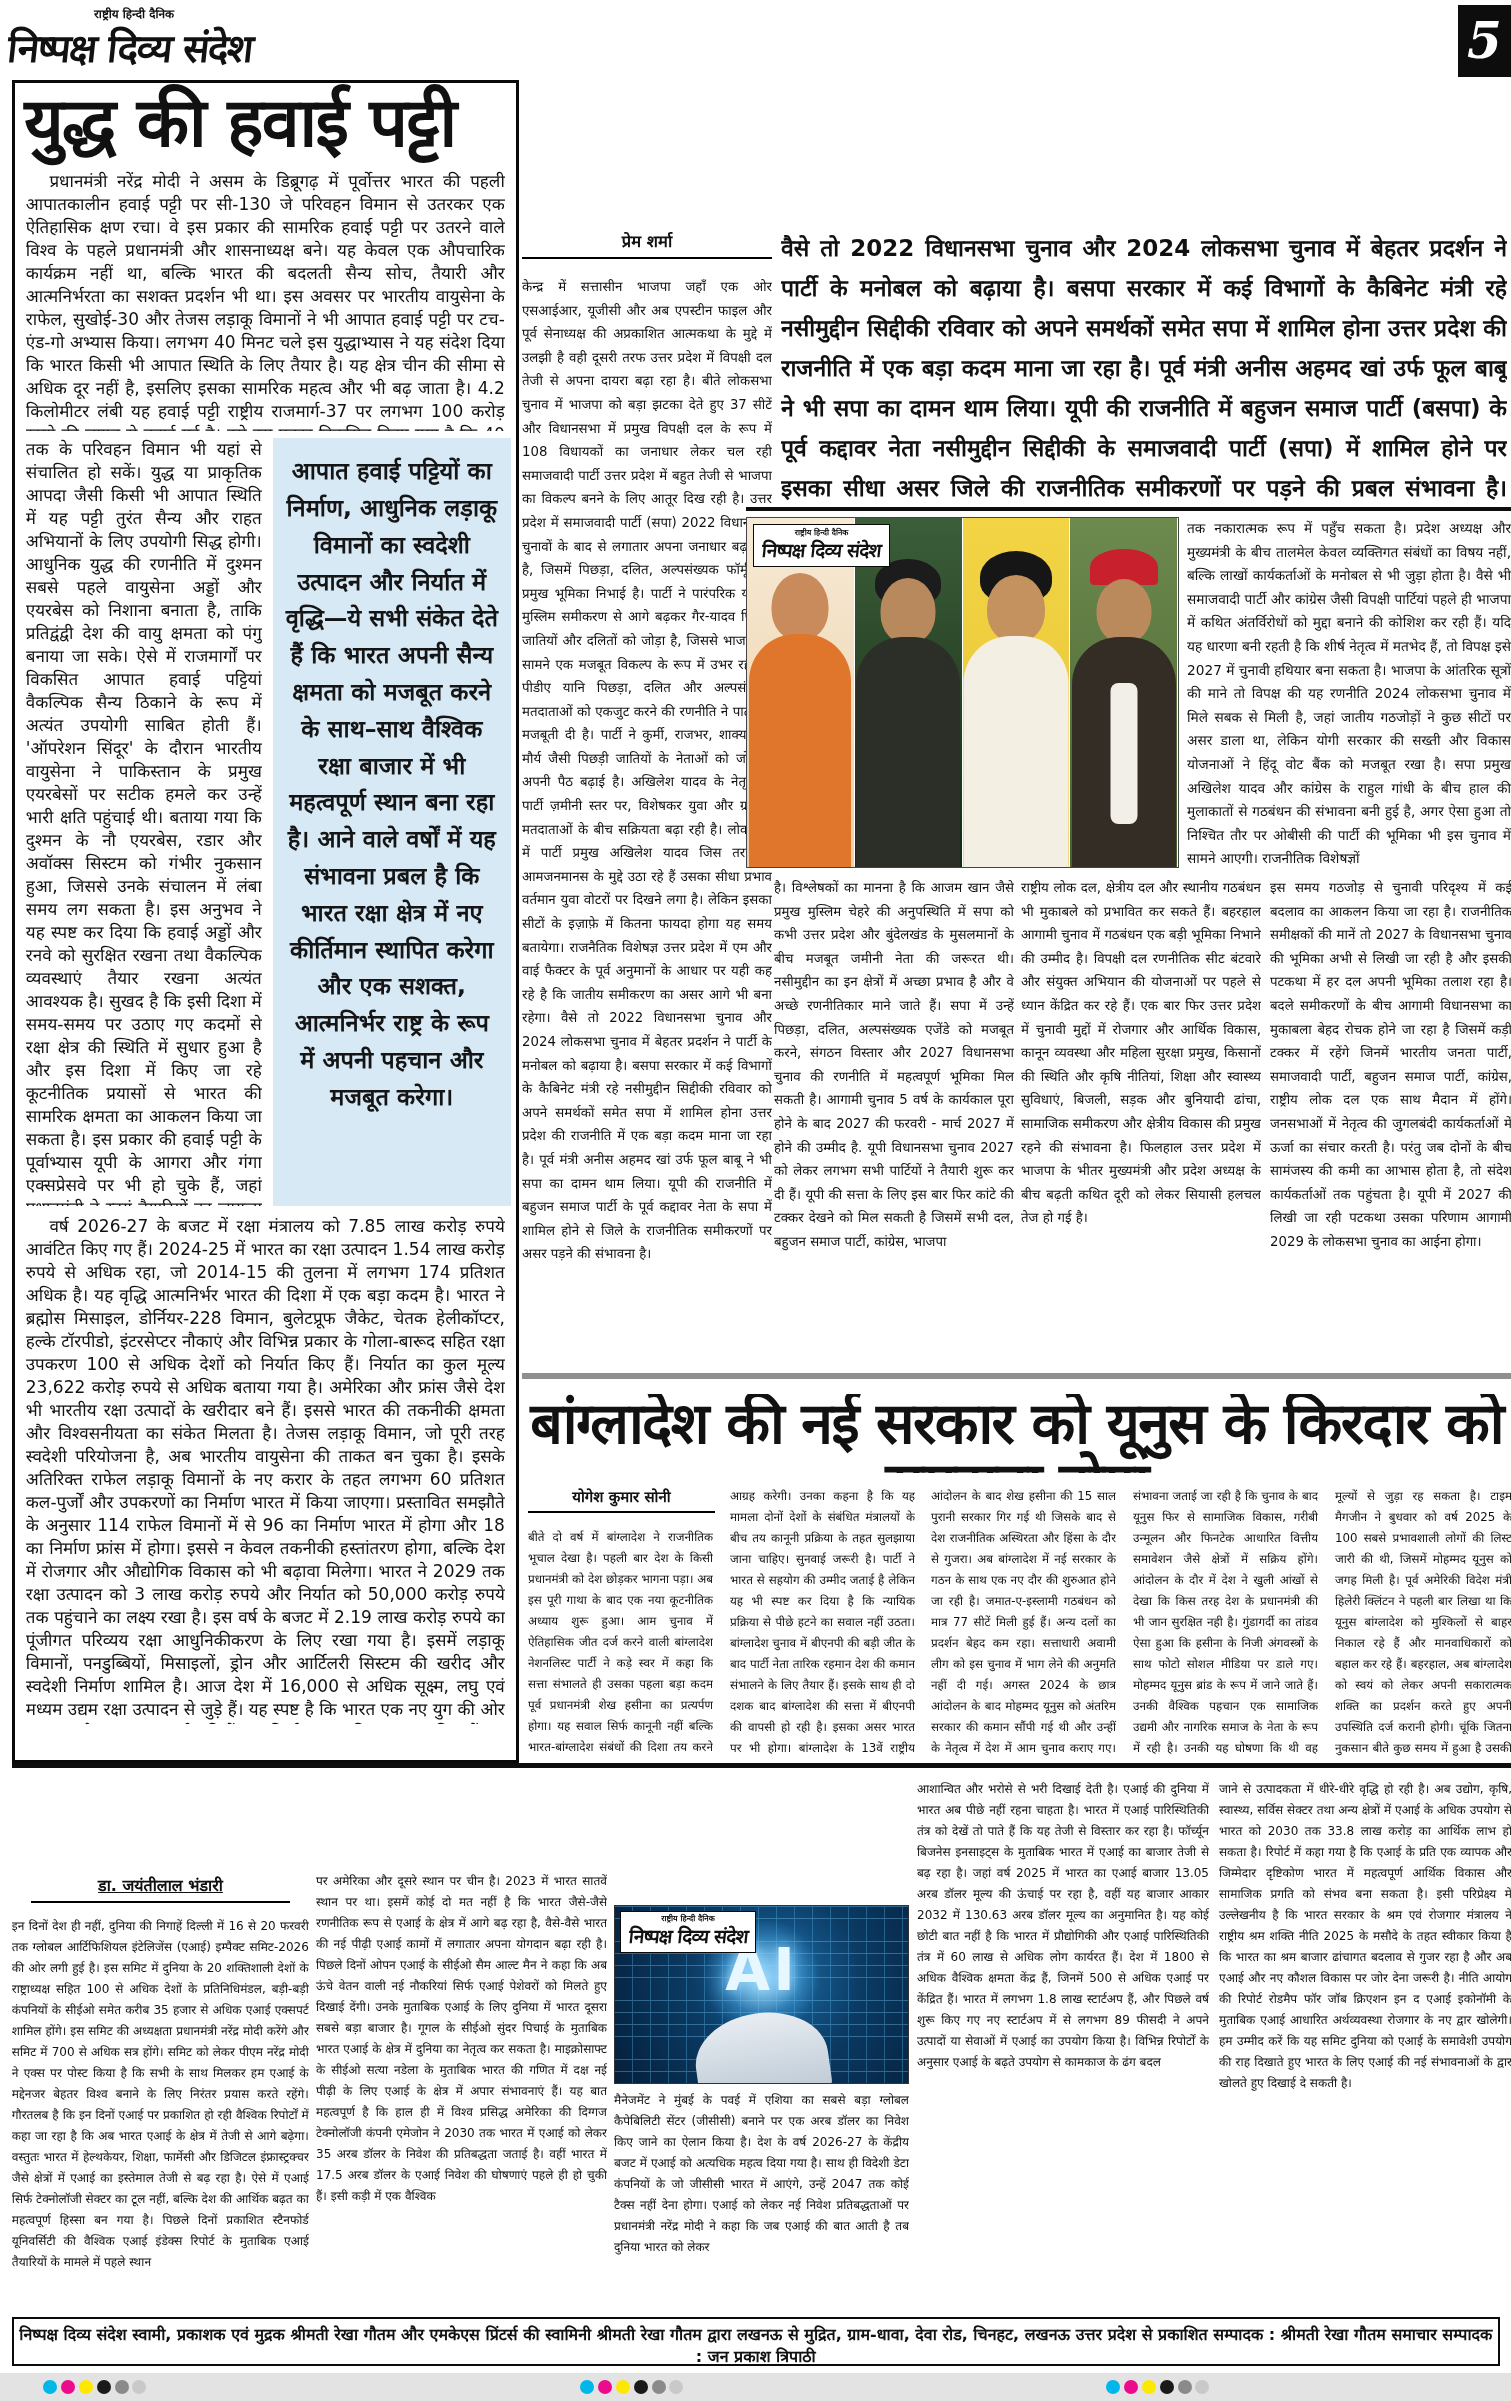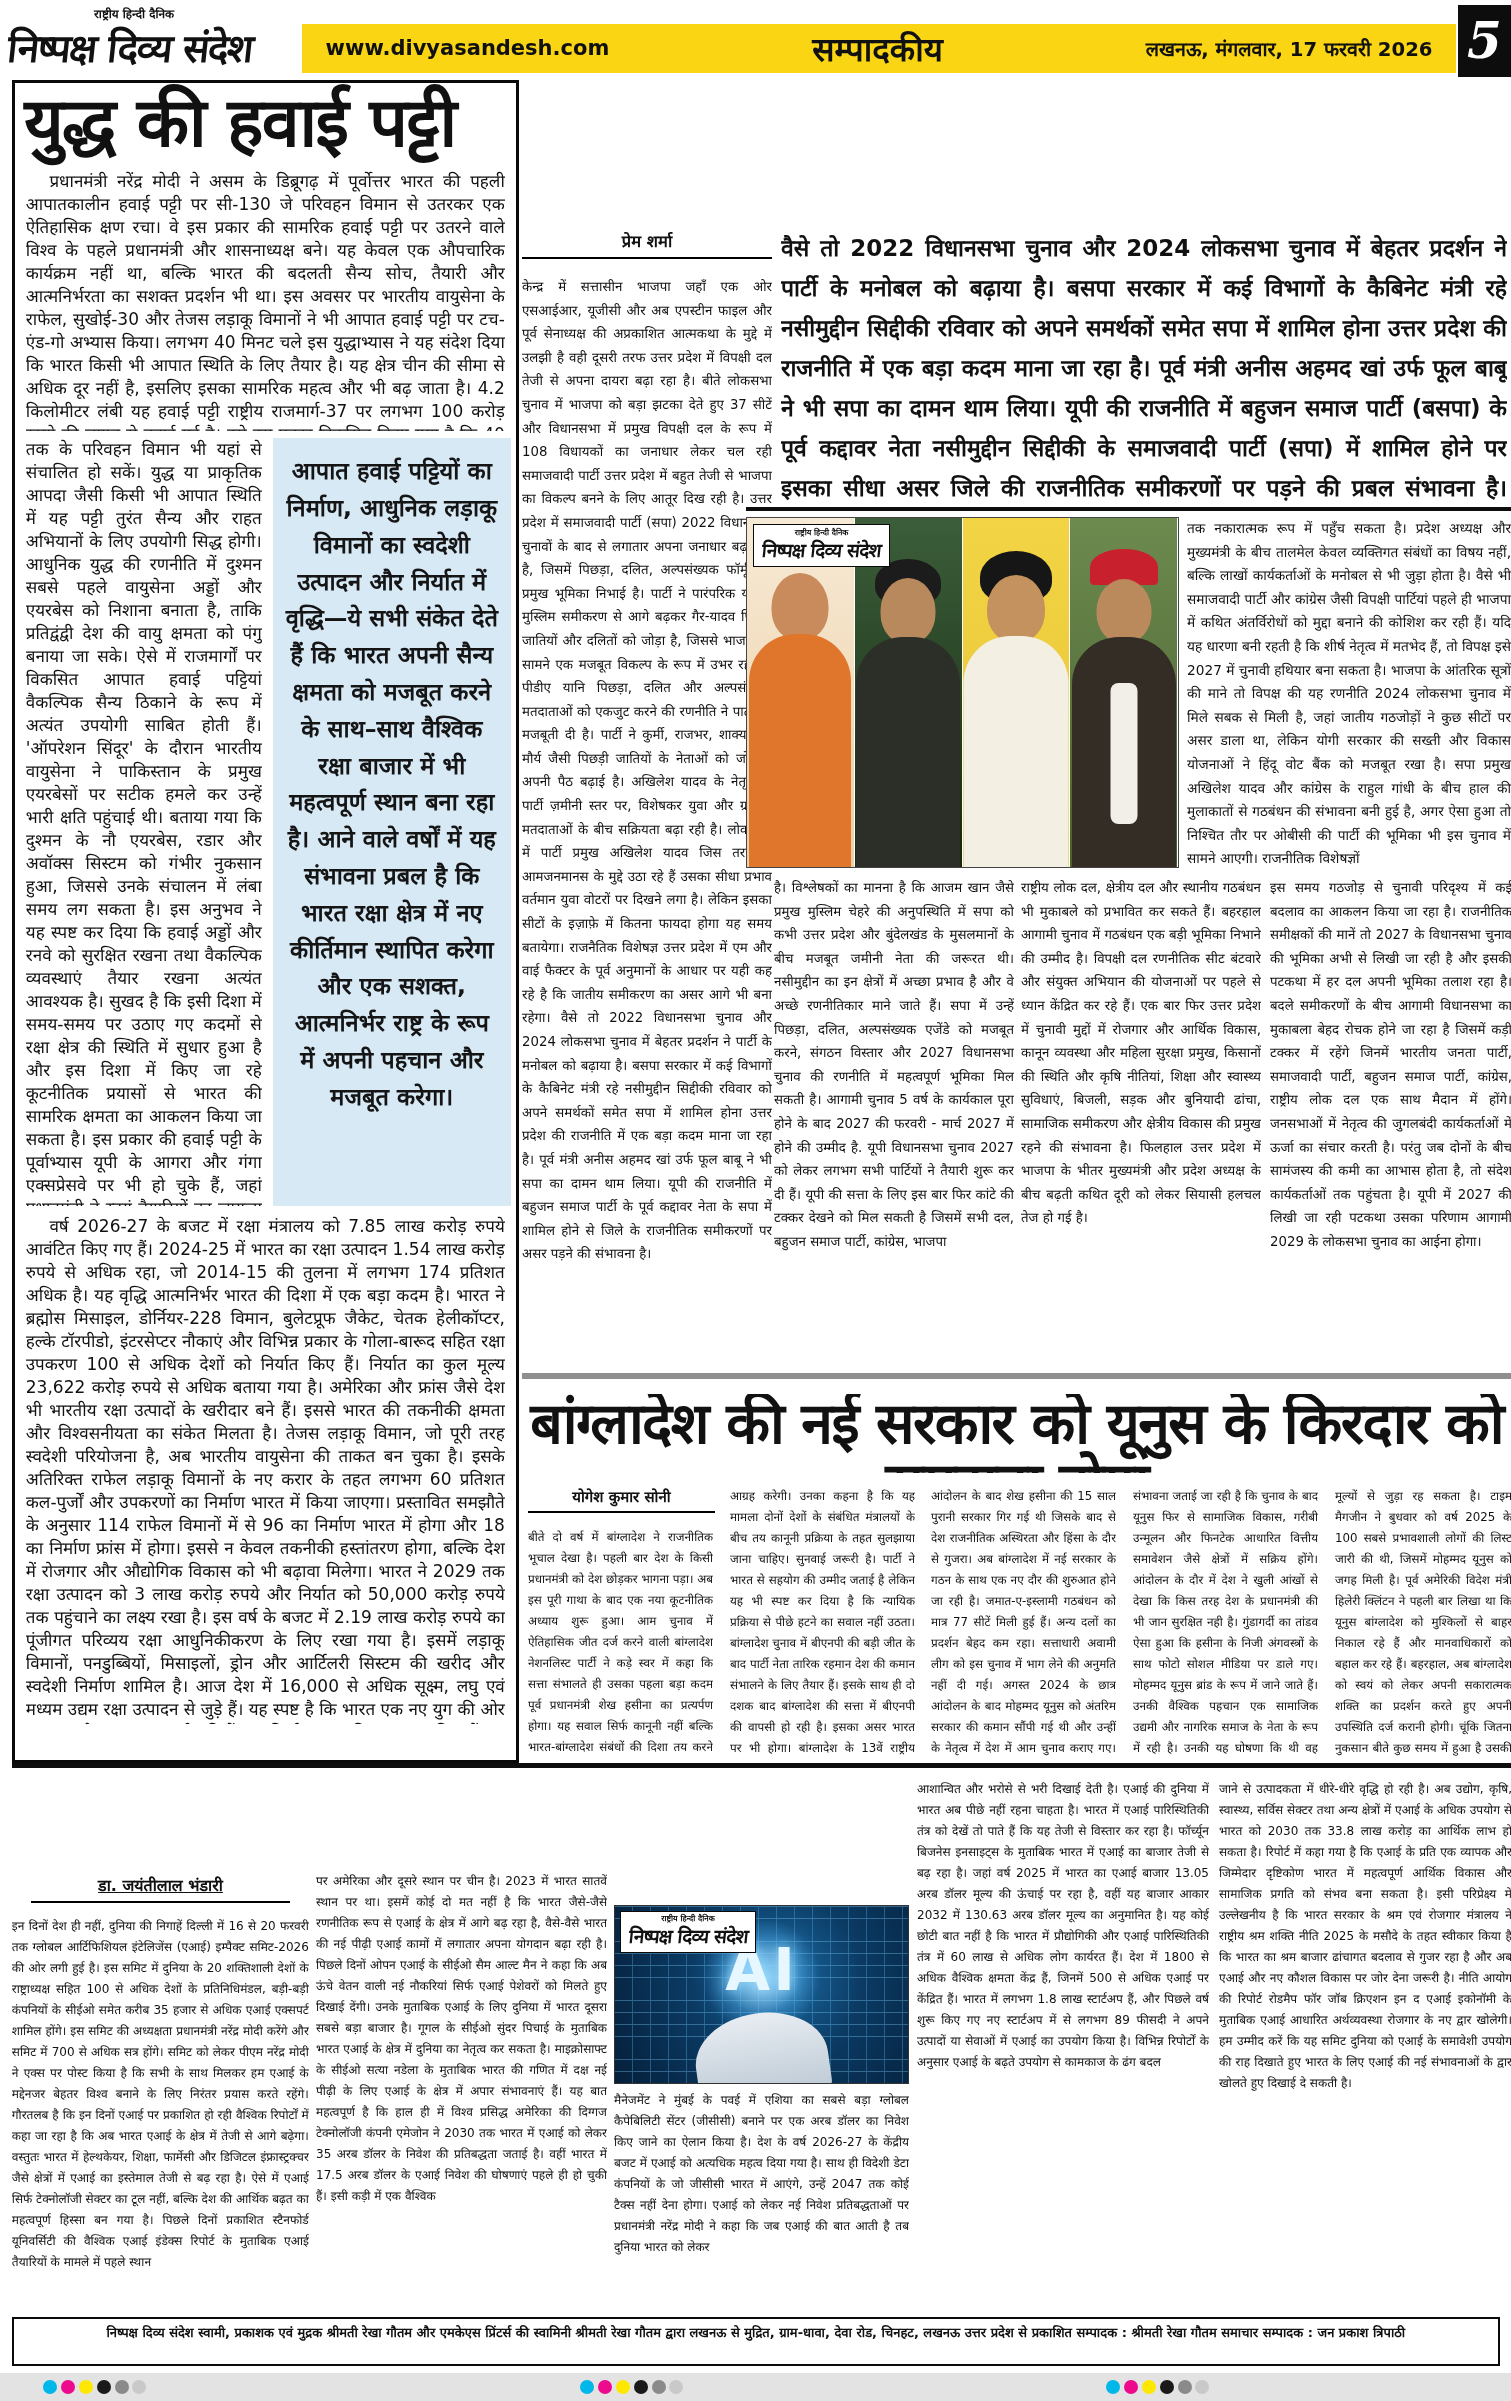--- a/index.html
+++ b/index.html
@@ -48,41 +48,36 @@
      background:repeating-linear-gradient(0deg,transparent 0 11px,#7fd4ff 11px 11.8px),
                 repeating-linear-gradient(90deg,transparent 0 17.3px,#58b9ef 17.3px 18px);}
   .aiimg .glow{position:absolute;left:50%;top:40%;width:118px;height:118px;border-radius:50%;
      transform:translate(-50%,-50%);background:radial-gradient(circle,#bfe9ff 0%,rgba(90,180,240,.35) 45%,transparent 70%);}
   .aiimg .ai-label{position:absolute;left:50%;top:36%;transform:translate(-50%,-50%);
      font-size:58px;font-weight:800;color:#e6f7ff;text-shadow:0 0 14px #9fdcff,0 0 31px #4fb1ef;letter-spacing:3.1px;}
   .aiimg .hand{position:absolute;left:50%;bottom:-23.6px;transform:translateX(-50%) rotate(-8deg);
      width:133px;height:94px;border-radius:50% 50% 20% 20%;background:linear-gradient(#e8edf2,#b9c6d2);}
   
   .footerbox{border:2.4px solid #0a0a0a;text-align:center;padding-top:3.9px;}
-  .fline1{font-size:13px;font-weight:700;}
+  .fline1{font-size:16px;font-weight:700;}
   .fline2{font-size:12px;font-weight:700;margin-top:4.7px;}
   .colorbar{background:#e3e3e3;}
   .dots{position:absolute;top:7px;display:flex;gap:3.9px;}
   .dot{width:14px;height:14px;border-radius:50%;}
 </style>
 </head>
 <body>
 
 <div class="page">
 
   <div class="abs" style="left:94px;top:4.7px;">
     <span class="masthead-tag">राष्ट्रीय हिन्दी दैनिक</span>
   </div>
   <div class="abs masthead" style="left:7.9px;top:20.4px;width:291px;">
     <span>निष्पक्ष दिव्य संदेश</span>
-  </div>
-  <div class="abs yellowbar" style="left:302px;top:23.6px;width:1154px;height:49px;">
-    <span class="site">www.divyasandesh.com</span>
-    <span class="section-title">सम्पादकीय</span>
-    <span class="dateline">लखनऊ, मंगलवार, 17 फरवरी 2026</span>
   </div>
   <div class="abs pagenum" style="left:1458px;top:4.7px;width:53px;height:72px;">
     <span>5</span>
   </div>
 
   <div class="abs lead-box" style="left:11.8px;top:80px;width:507px;height:1683px;">
     <div class="h-left">युद्ध की हवाई पट्टी</div>
     <div class="jtext body17b indent" style="margin:9.4px 11px 0;height:261px;">प्रधानमंत्री नरेंद्र मोदी ने असम के डिब्रूगढ़ में पूर्वोत्तर भारत की पहली आपातकालीन हवाई पट्टी पर सी-130 जे परिवहन विमान से उतरकर एक ऐतिहासिक क्षण रचा। वे इस प्रकार की सामरिक हवाई पट्टी पर उतरने वाले विश्व के पहले प्रधानमंत्री और शासनाध्यक्ष बने। यह केवल एक औपचारिक कार्यक्रम नहीं था, बल्कि भारत की बदलती सैन्य सोच, तैयारी और आत्मनिर्भरता का सशक्त प्रदर्शन भी था। इस अवसर पर भारतीय वायुसेना के राफेल, सुखोई-30 और तेजस लड़ाकू विमानों ने भी आपात हवाई पट्टी पर टच-एंड-गो अभ्यास किया। लगभग 40 मिनट चले इस युद्धाभ्यास ने यह संदेश दिया कि भारत किसी भी आपात स्थिति के लिए तैयार है। यह क्षेत्र चीन की सीमा से अधिक दूर नहीं है, इसलिए इसका सामरिक महत्व और भी बढ़ जाता है। 4.2 किलोमीटर लंबी यह हवाई पट्टी राष्ट्रीय राजमार्ग-37 पर लगभग 100 करोड़ रुपये की लागत से बनाई गई है। इसे इस प्रकार विकसित किया गया है कि 40 टन तक के लड़ाकू विमान यहां उतर सकें, जबकि 74 टन</div>
     <div style="position:relative;margin:6.3px 11px 0;height:768px;">
       <div class="abs jtext body17b" style="left:0;top:0;width:236px;height:768px;">तक के परिवहन विमान भी यहां से संचालित हो सकें। युद्ध या प्राकृतिक आपदा जैसी किसी भी आपात स्थिति में यह पट्टी तुरंत सैन्य और राहत अभियानों के लिए उपयोगी सिद्ध होगी। आधुनिक युद्ध की रणनीति में दुश्मन सबसे पहले वायुसेना अड्डों और एयरबेस को निशाना बनाता है, ताकि प्रतिद्वंद्वी देश की वायु क्षमता को पंगु बनाया जा सके। ऐसे में राजमार्गों पर विकसित आपात हवाई पट्टियां वैकल्पिक सैन्य ठिकाने के रूप में अत्यंत उपयोगी साबित होती हैं। 'ऑपरेशन सिंदूर' के दौरान भारतीय वायुसेना ने पाकिस्तान के प्रमुख एयरबेसों पर सटीक हमले कर उन्हें भारी क्षति पहुंचाई थी। बताया गया कि दुश्मन के नौ एयरबेस, रडार और अवॉक्स सिस्टम को गंभीर नुकसान हुआ, जिससे उनके संचालन में लंबा समय लग सकता है। इस अनुभव ने यह स्पष्ट कर दिया कि हवाई अड्डों और रनवे को सुरक्षित रखना तथा वैकल्पिक व्यवस्थाएं तैयार रखना अत्यंत आवश्यक है। सुखद है कि इसी दिशा में समय-समय पर उठाए गए कदमों से रक्षा क्षेत्र की स्थिति में सुधार हुआ है और इस दिशा में किए जा रहे कूटनीतिक प्रयासों से भारत की सामरिक क्षमता का आकलन किया जा सकता है। इस प्रकार की हवाई पट्टी के पूर्वाभ्यास यूपी के आगरा और गंगा एक्सप्रेसवे पर भी हो चुके हैं, जहां प्रधानमंत्री ने स्वयं तैयारियों का जायजा लिया था। प्रगति केवल रणनीतिक तैयारियों तक सीमित नहीं है, बल्कि उत्पादन और निर्यात के क्षेत्र में भी उल्लेखनीय वृद्धि हुई है।</div>

